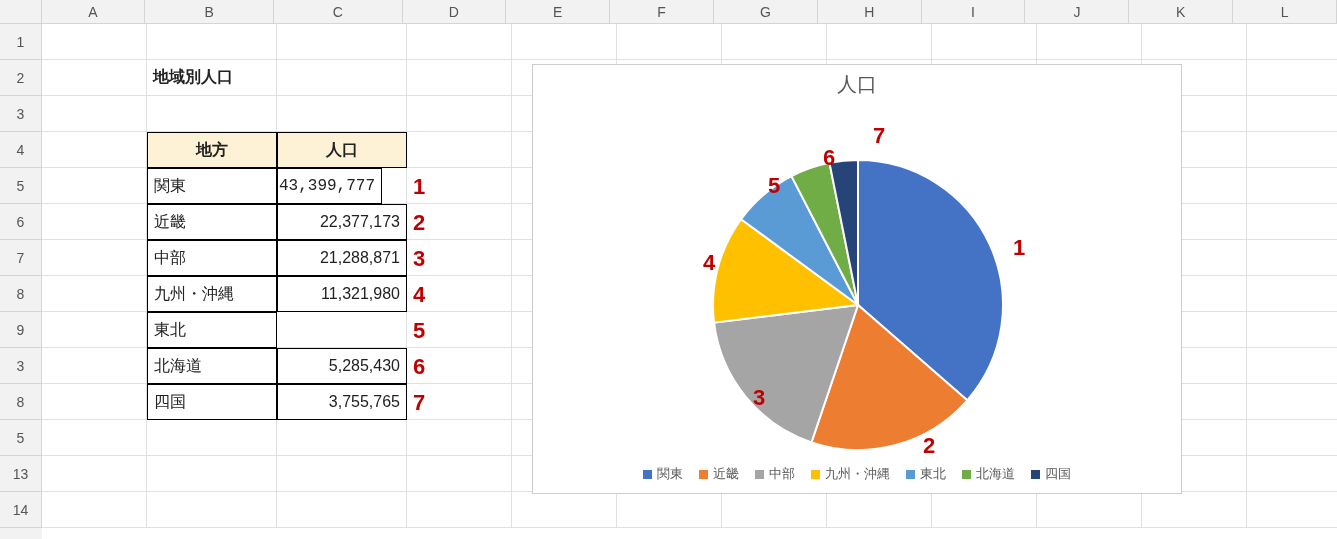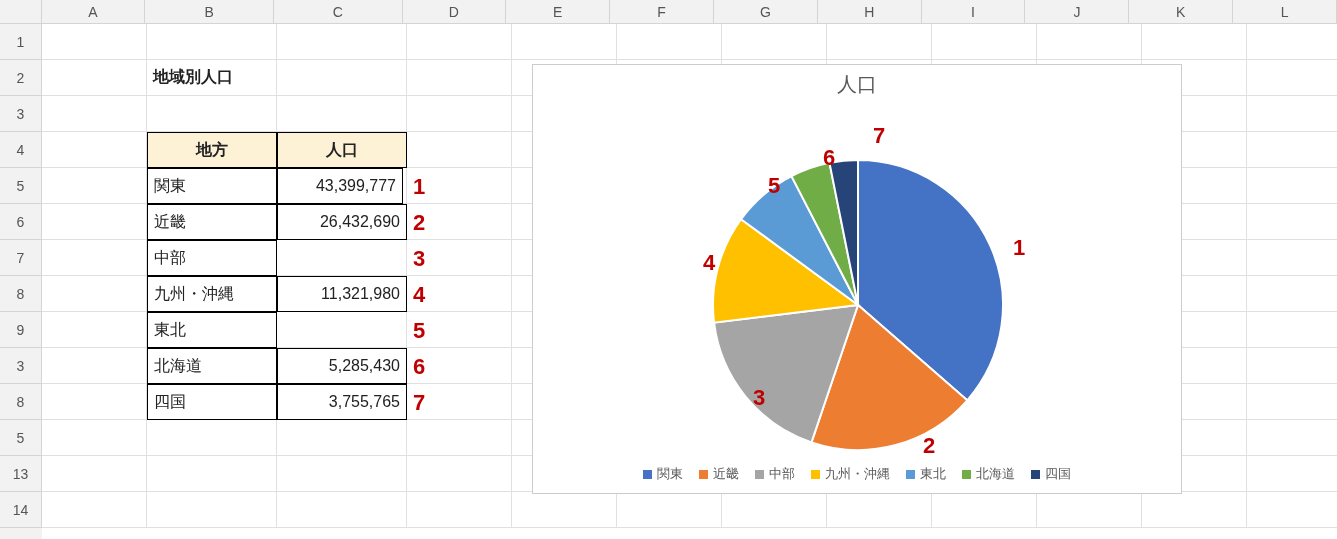--- a/index.html
+++ b/index.html
@@ -352,24 +352,25 @@
       <div class="cell" style="left: 680px; top: 468px; width: 105px; height: 36px;"></div>
       <div class="cell" style="left: 785px; top: 468px; width: 105px; height: 36px;"></div>
       <div class="cell" style="left: 890px; top: 468px; width: 105px; height: 36px;"></div>
       <div class="cell" style="left: 995px; top: 468px; width: 105px; height: 36px;"></div>
       <div class="cell" style="left: 1100px; top: 468px; width: 105px; height: 36px;"></div>
       <div class="cell" style="left: 1205px; top: 468px; width: 105px; height: 36px;"></div>
       <div class="cell header-cell" style="left: 105px; top: 108px; width: 130px; height: 36px;">地方</div>
       <div class="cell title-cell" style="left: 105px; top: 36px; width: 130px; height: 36px;">地域別人口</div>
       <div class="cell header-cell" style="left: 235px; top: 108px; width: 130px; height: 36px;">人口</div>
       <div class="cell data-cell" style="left: 105px; top: 144px; width: 130px; height: 36px;">関東</div>
-      <div class="cell data-cell num" style="left: 235px; top: 144px; width: 126px; height: 36px;">43,399,777</div>
+      <div class="cell data-cell num" style="left: 235px; top: 144px; width: 105px; height: 36px; font-family: Liberation Mono, monospace;">43,399,777</div>
       <div class="cell data-cell" style="left: 105px; top: 180px; width: 130px; height: 36px;">近畿</div>
-      <div class="cell data-cell num" style="left: 235px; top: 180px; width: 130px; height: 36px;">26,432,690</div>
+      <div class="cell data-cell num" style="left: 235px; top: 180px; width: 130px; height: 36px;">22,377,173</div>
       <div class="cell data-cell" style="left: 105px; top: 216px; width: 130px; height: 36px;">中部</div>
+      <div class="cell data-cell num" style="left: 235px; top: 216px; width: 130px; height: 36px;">21,288,871</div>
       <div class="cell data-cell" style="left: 105px; top: 252px; width: 130px; height: 36px;">九州・沖縄</div>
       <div class="cell data-cell num" style="left: 235px; top: 252px; width: 130px; height: 36px;">11,321,980</div>
       <div class="cell data-cell" style="left: 105px; top: 288px; width: 130px; height: 36px;">東北</div>
       <div class="cell data-cell" style="left: 105px; top: 324px; width: 130px; height: 36px;">北海道</div>
       <div class="cell data-cell num" style="left: 235px; top: 324px; width: 130px; height: 36px;">5,285,430</div>
       <div class="cell data-cell" style="left: 105px; top: 360px; width: 130px; height: 36px;">四国</div>
       <div class="cell data-cell num" style="left: 235px; top: 360px; width: 130px; height: 36px;">3,755,765</div>
     </div>
 
   <div class="chart-frame" id="chart" style="left: 532px; top: 64px; width: 650px; height: 430px;">

